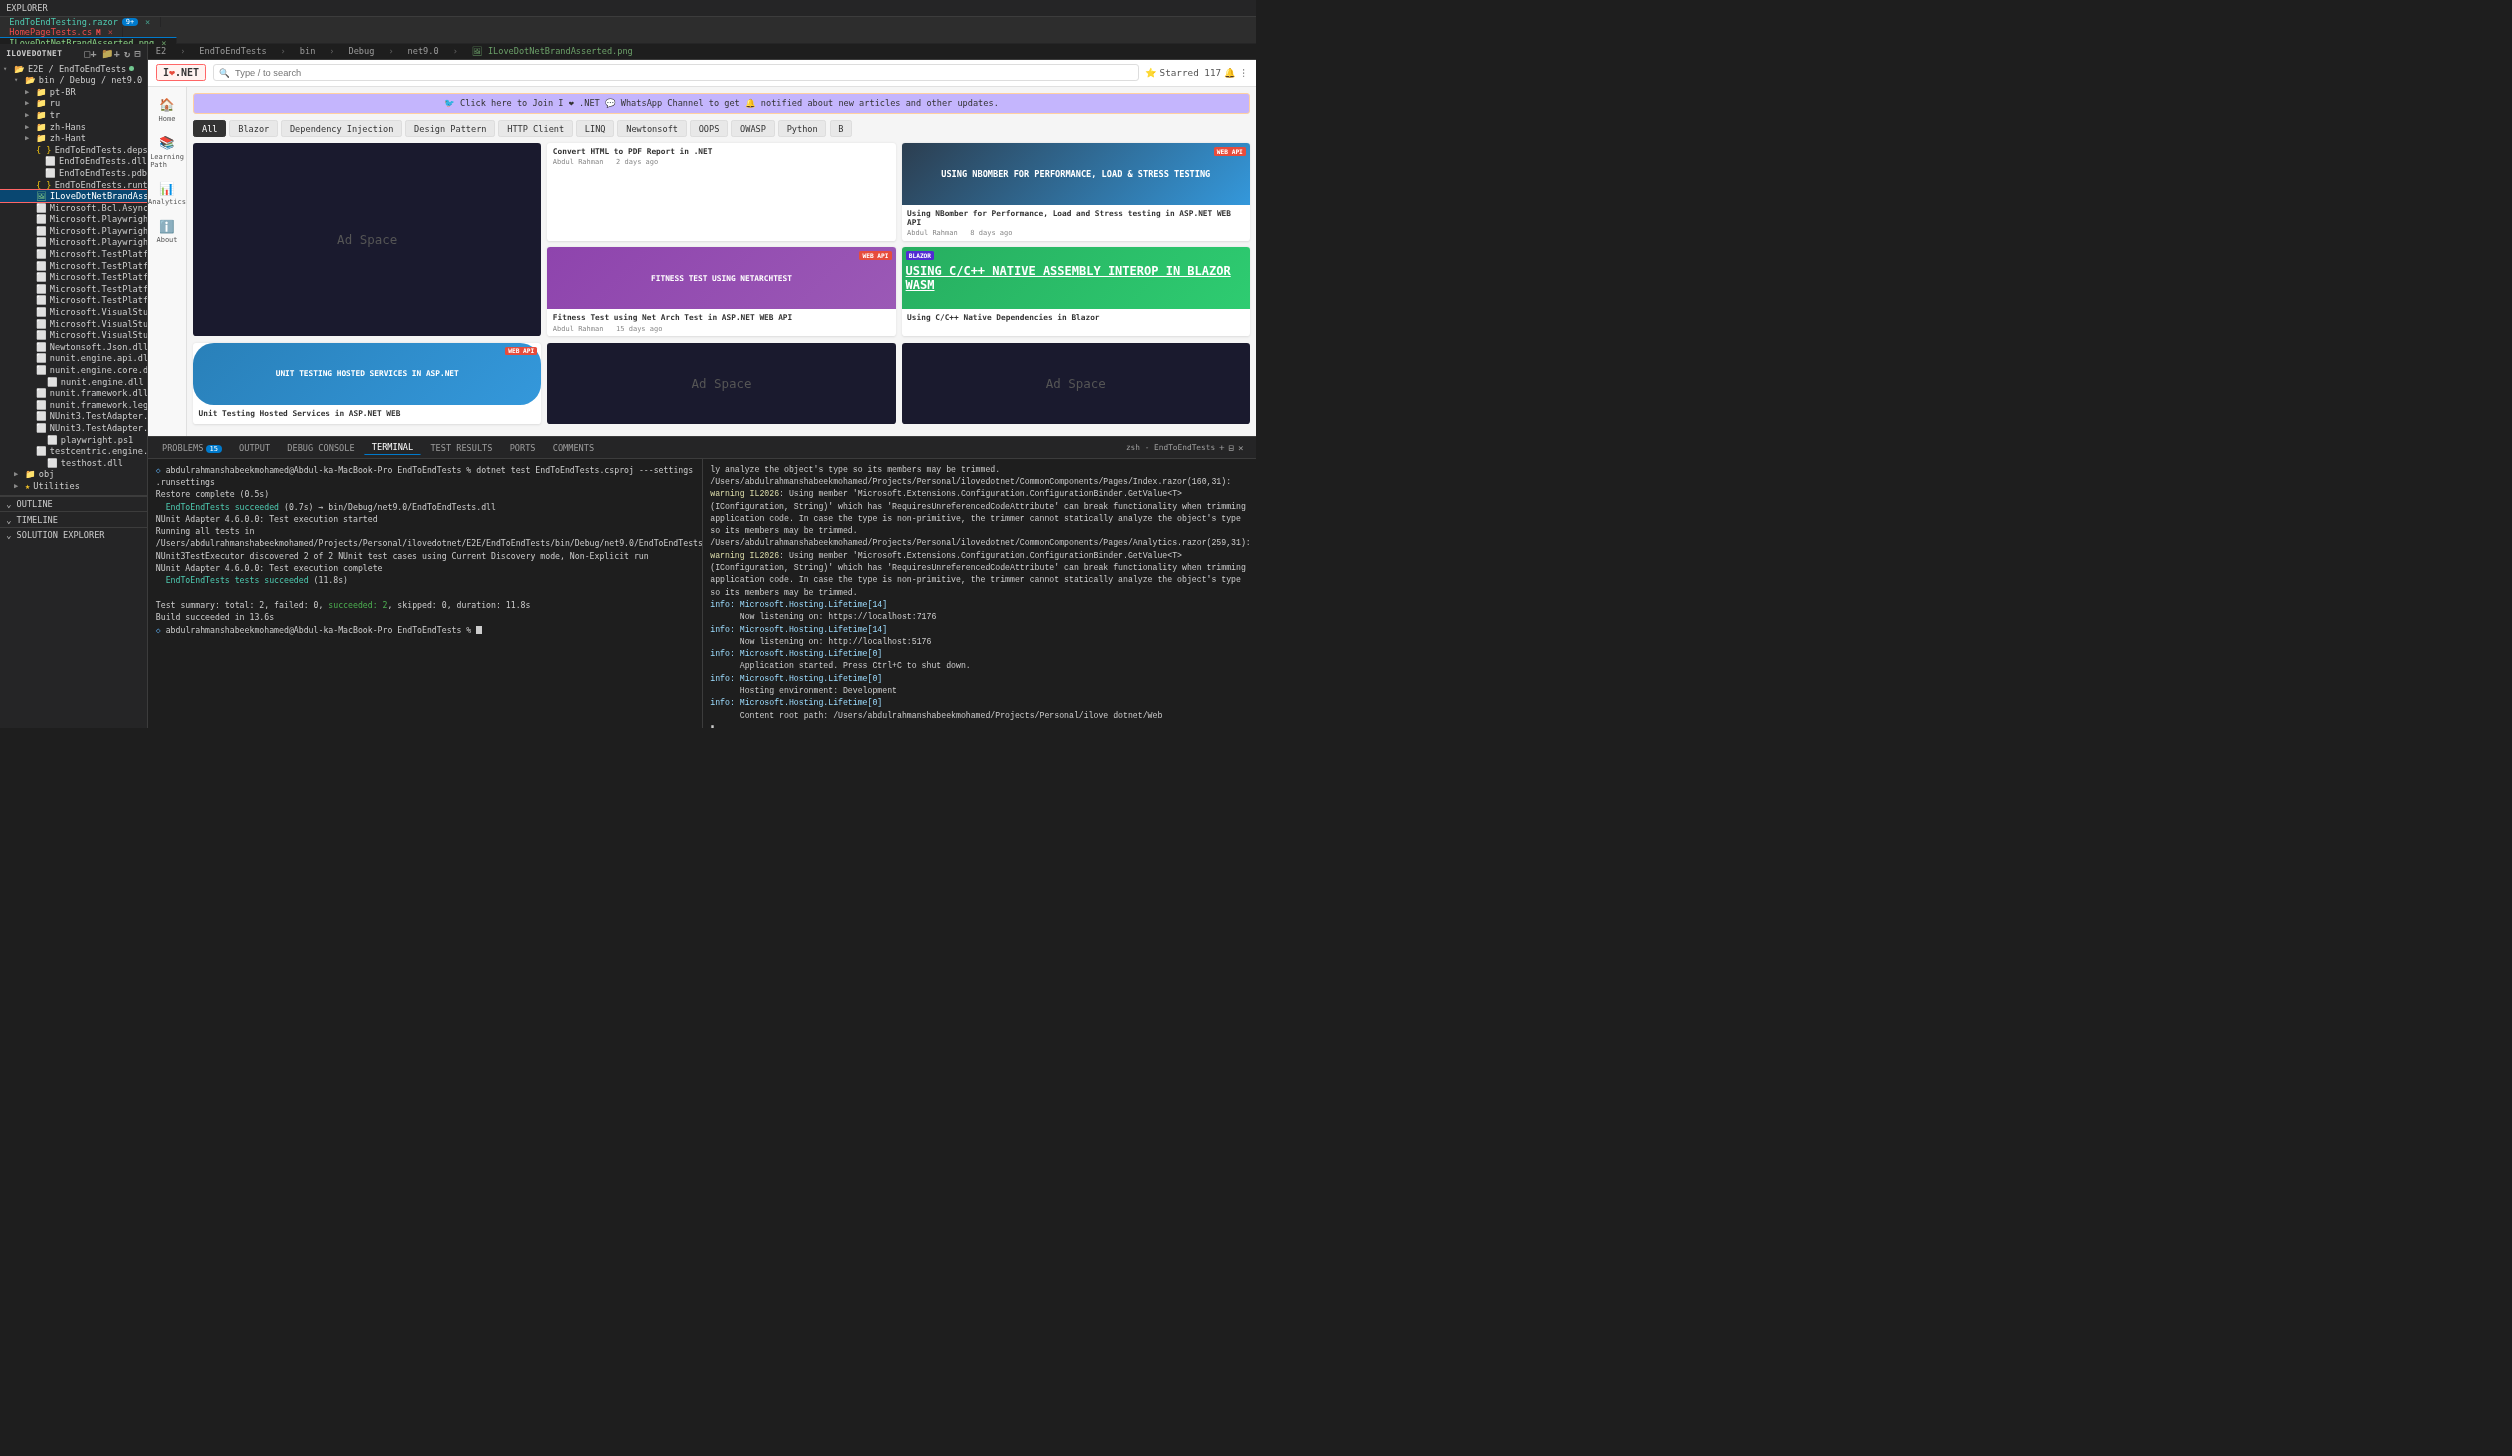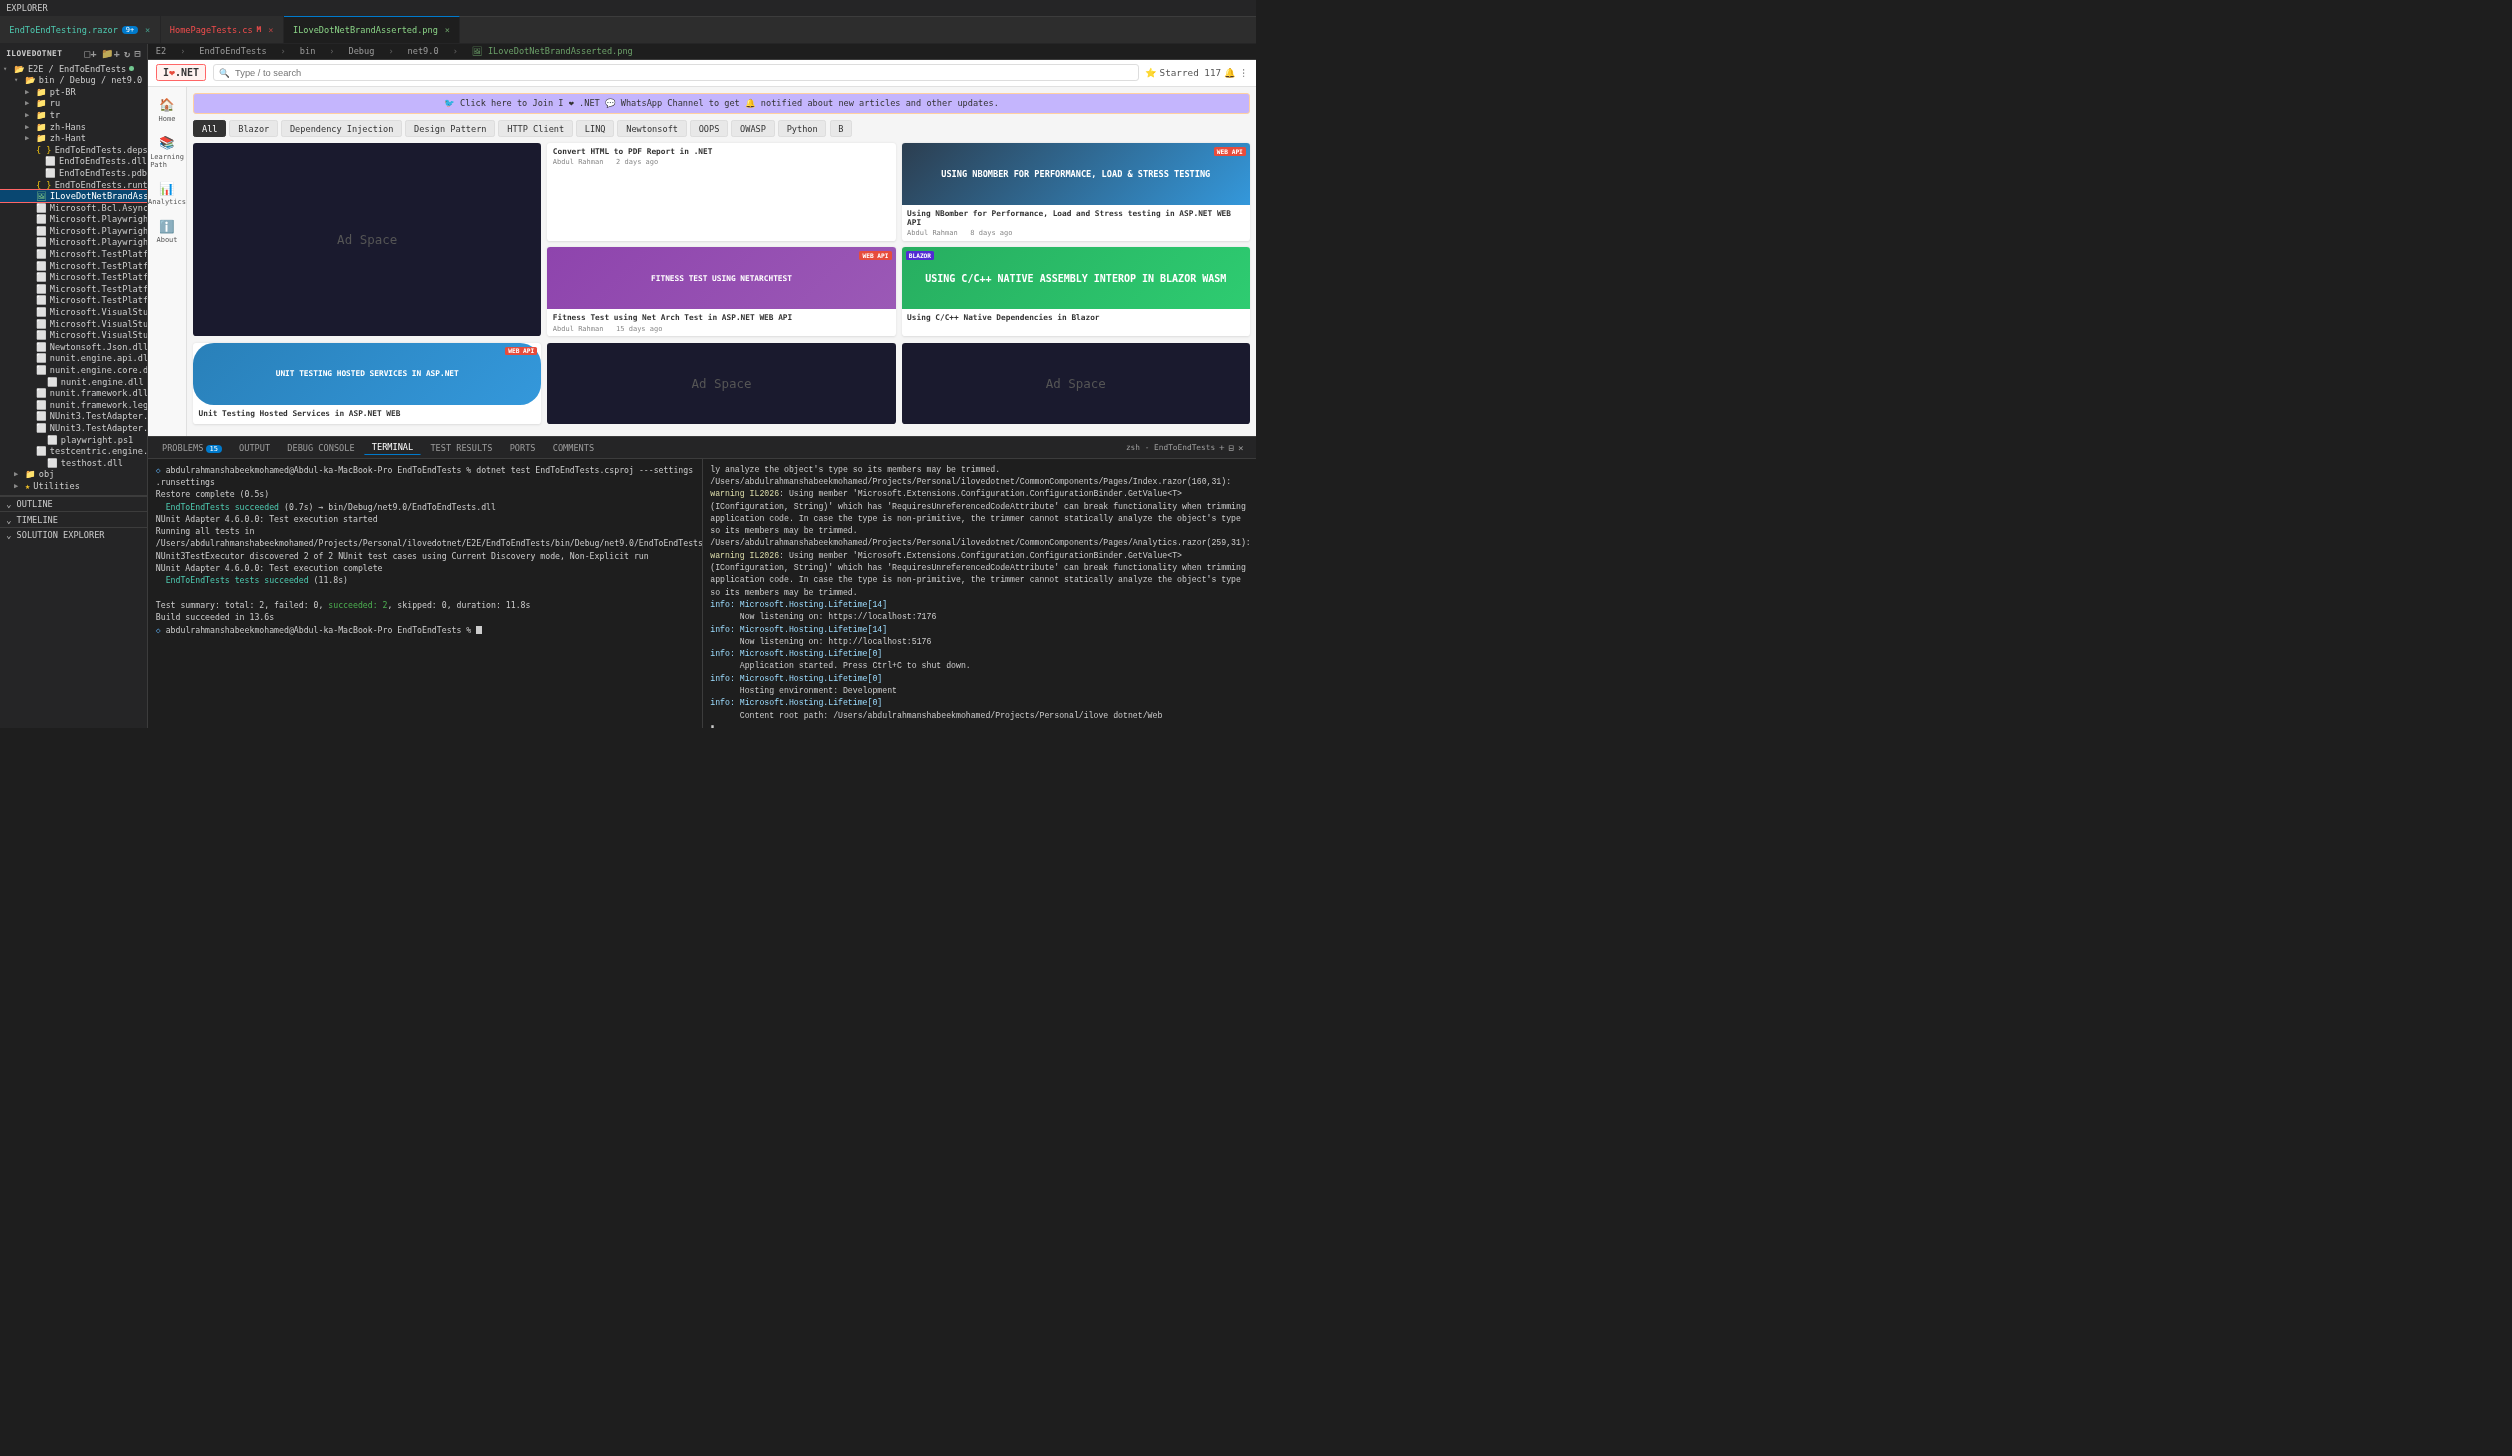--- a/index.html
+++ b/index.html
@@ -24,22 +24,23 @@
       font-size: 8.6px;
       color: #cccccc;
     }
     .top-bar span { margin-right: 7.8px; }
 
     
     .tab-bar {
       display: flex;
       background: #2d2d2d;
       height: 27px;
-      align-items: flex-end;
+      align-items: flex-start;
       border-bottom: 0.8px solid #252526;
+      flex-direction: column;
     }
     .tab {
       display: flex;
       align-items: center;
       height: 27px;
       padding: 0 9.3px;
       font-size: 8.6px;
       color: #cccccc;
       background: #2d2d2d;
       border-right: 0.8px solid #252526;
@@ -738,21 +739,21 @@
               </div>
               <div class="card-body">
                 <div class="card-title">Fitness Test using Net Arch Test in ASP.NET WEB API</div>
                 <div class="card-meta">Abdul Rahman &nbsp; 15 days ago</div>
               </div>
             </div>
 
             <div class="content-card">
               <div class="card-img cppnative" style="position:relative;">
                 <span style="position:absolute;top:3.9px;left:3.9px;background:#512bd4;color:#fff;font-size:6.2px;padding:0.8px 3.1px;border-radius:1.6px;">BLAZOR</span>
-                <span style="font-size:10px;font-weight:bold;padding:3.9px;">USING C/C++ NATIVE ASSEMBLY INTEROP IN BLAZOR WASM</span>
+                <span style="font-size:12px;font-weight:bold;padding:3.9px;text-decoration:underline;">USING C/C++ NATIVE ASSEMBLY INTEROP IN BLAZOR WASM</span>
               </div>
               <div class="card-body">
                 <div class="card-title">Using C/C++ Native Dependencies in Blazor</div>
               </div>
             </div>
 
             <div class="content-card">
               <div class="card-img unittesting" style="position:relative;">
                 <span style="position:absolute;top:3.9px;right:3.9px;background:#e74c3c;color:#fff;font-size:6.2px;padding:0.8px 3.1px;border-radius:1.6px;">WEB API</span>
                 <span style="font-size:7.8px;font-weight:bold;padding:3.9px;text-align:center;">UNIT TESTING HOSTED SERVICES IN ASP.NET</span>

